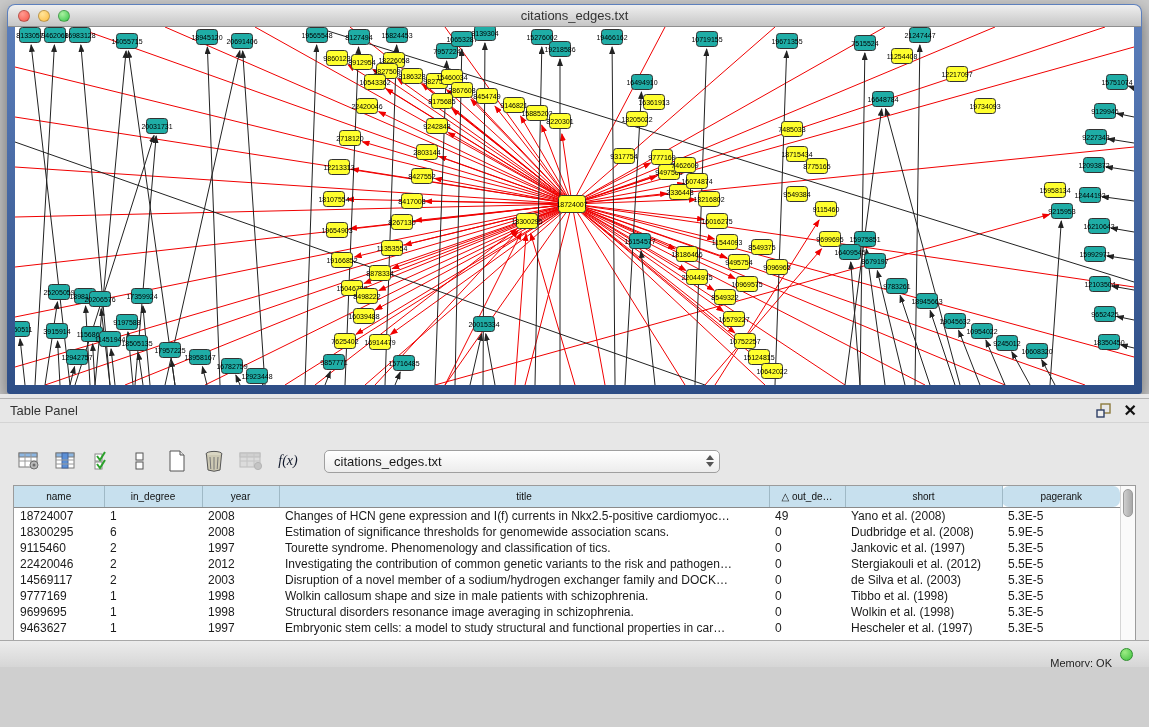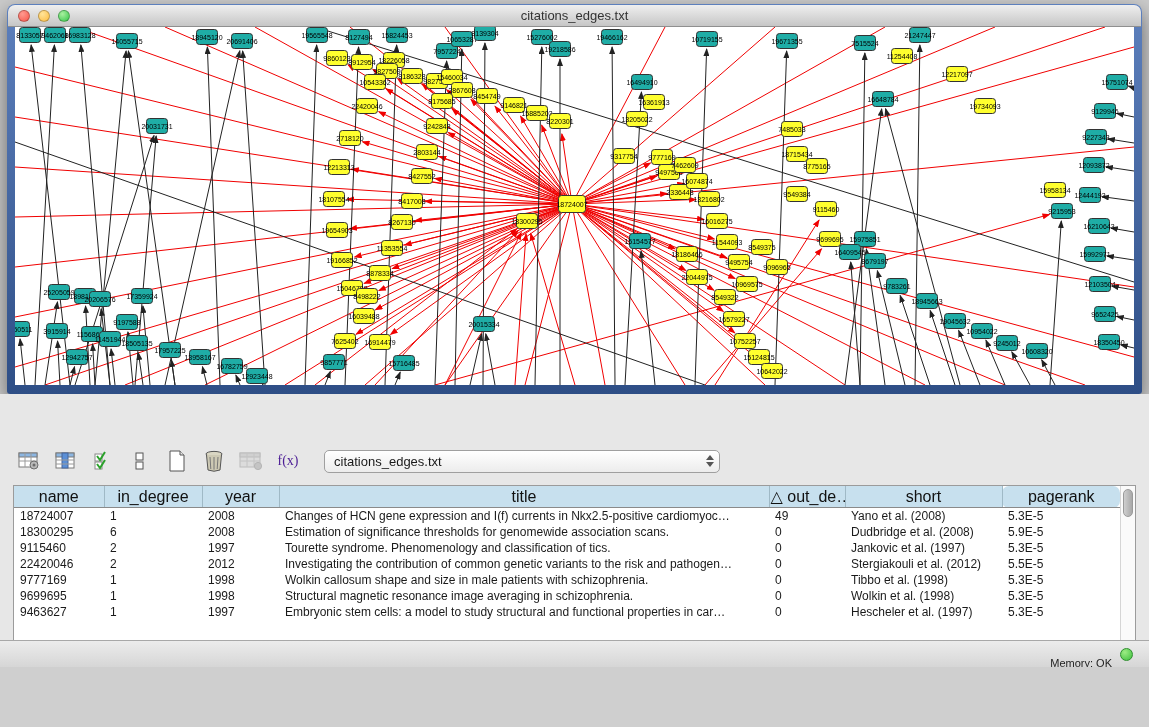--- a/index.html
+++ b/index.html
@@ -28,37 +28,37 @@
   .panel-bg{position:absolute;left:0;top:394px;width:100%;height:333px;background:#e7e7e7;}
   .panel-header{position:absolute;left:0;top:4px;width:100%;height:25px;
                 border-top:1px solid #b3b3b3;border-bottom:1px solid #d4d4d4;
                 display:flex;align-items:center;}
   .panel-title{font-size:13px;color:#333;margin-left:10px;}
   .panel-header-icons{margin-left:auto;display:flex;align-items:center;gap:12px;margin-right:12px;}
   .close-x{font-size:16px;font-weight:bold;color:#111;line-height:14px;cursor:default;}
 
   .toolbar{position:absolute;left:16px;top:50px;height:34px;display:flex;align-items:center;gap:11px;}
   .tbtn{width:26px;height:26px;display:flex;align-items:center;justify-content:center;}
-  .fx{font-size:14px;font-family:"Liberation Serif",serif;color:#4c1d95;}
+  .fx{font-size:14px;font-style:italic;font-family:"Liberation Serif",serif;color:#0f172a;}
   .dropdown{width:396px;height:23px;margin-left:12px;border:1px solid #9f9f9f;border-radius:5px;
             background:linear-gradient(#ffffff,#ececec);display:flex;align-items:center;
             box-shadow:inset 0 1px 0 #fff;}
   .dropdown .val{font-size:13px;padding-left:9px;flex:1;}
   .stepper{width:18px;height:100%;display:flex;flex-direction:column;align-items:center;justify-content:center;gap:2px;}
   .tri-up{width:0;height:0;border-left:4px solid transparent;border-right:4px solid transparent;border-bottom:5px solid #555;}
   .tri-dn{width:0;height:0;border-left:4px solid transparent;border-right:4px solid transparent;border-top:5px solid #555;}
 
   .table-wrap{position:absolute;left:13px;top:91px;width:1123px;height:188px;background:#fff;
               border:1px solid #9b9b9b;display:flex;}
   .grid{flex:1;overflow:hidden;}
   table{border-collapse:collapse;table-layout:fixed;width:100%;font-size:12px;}
   col.c1{width:90px}col.c2{width:98px}col.c3{width:77px}col.c4{width:490px}
   col.c5{width:76px}col.c6{width:157px}
   th{background:#c7e0ee;border-right:1px solid #9fb9c6;border-bottom:1px solid #8a8a8a;
-     height:21px;font-weight:normal;text-align:center;font-size:16px;color:#111;
+     height:21px;font-weight:normal;text-align:center;font-size:10px;color:#111;
      white-space:nowrap;overflow:hidden;}
   th:last-child{border-right:none;border-radius:7px;}
   td{height:16px;line-height:16px;padding:0 2px 0 6px;white-space:nowrap;overflow:hidden;color:#1a1a1a;}
   .vscroll{width:15px;background:#fafafa;border-left:1px solid #d5d5d5;position:relative;}
   .vthumb{position:absolute;left:2px;top:3px;width:10px;height:28px;border-radius:6px;
           background:linear-gradient(90deg,#cfcfcf,#a8a8a8);border:1px solid #9a9a9a;}
 
   .tabs{position:absolute;left:50%;top:281px;transform:translateX(-50%);display:flex;height:21px;
         border:1px solid #8d8d8d;border-radius:6px;overflow:hidden;
         background:linear-gradient(#fdfdfd,#e6e6e6);box-shadow:0 1px 0 rgba(255,255,255,.6);}
@@ -763,20 +763,30 @@
           </g>
           <g>
             <rect x="1083.5" y="307.5" width="21" height="15" rx="3" fill="#1fada6" stroke="#333" stroke-width="1"></rect>
             <text x="1094" y="317.5" text-anchor="middle" font-size="7" fill="#000">18350450</text>
           </g>
         </svg>
     </div>
   </div>
 
   <div class="panel-bg">
+    <div class="panel-header">
+      <span class="panel-title">Table Panel</span>
+      <span class="panel-header-icons">
+        <svg width="16" height="15">
+          <rect x="5" y="1" width="9" height="9" fill="none" stroke="#8c7a3c" stroke-width="1.4"></rect>
+          <rect x="1" y="7" width="7" height="7" fill="#efefef" stroke="#2e3f66" stroke-width="1.4"></rect>
+        </svg>
+        <span class="close-x">✕</span>
+      </span>
+    </div>
 
     <div class="toolbar">
       <span class="tbtn">
         <svg width="22" height="20">
             <rect x="1" y="2" width="18" height="14" fill="#fff" stroke="#7a7a7a"></rect>
             <rect x="1" y="2" width="18" height="4" fill="#8cb6e2" stroke="#7a7a7a"></rect>
             <line x1="7" y1="2" x2="7" y2="16" stroke="#9a9a9a"></line>
             <line x1="13" y1="2" x2="13" y2="16" stroke="#9a9a9a"></line>
             <line x1="1" y1="10" x2="19" y2="10" stroke="#9a9a9a"></line>
             <circle cx="16" cy="14" r="4" fill="#b9b9b9" stroke="#6d6d6d"></circle>
@@ -897,33 +907,42 @@
               <tr>
                 <td>22420046</td>
                 <td>2</td>
                 <td>2012</td>
                 <td>Investigating the contribution of common genetic variants to the risk and pathogen…</td>
                 <td>0</td>
                 <td>Stergiakouli et al. (2012)</td>
                 <td>5.5E-5</td>
               </tr>
               <tr>
+                <td>14569117</td>
+                <td>2</td>
+                <td>2003</td>
+                <td>Disruption of a novel member of a sodium/hydrogen exchanger family and DOCK…</td>
+                <td>0</td>
+                <td>de Silva et al. (2003)</td>
+                <td>5.3E-5</td>
+              </tr>
+              <tr>
                 <td>9777169</td>
                 <td>1</td>
                 <td>1998</td>
                 <td>Wolkin callosum shape and size in male patients with schizophrenia.</td>
                 <td>0</td>
                 <td>Tibbo et al. (1998)</td>
                 <td>5.3E-5</td>
               </tr>
               <tr>
                 <td>9699695</td>
                 <td>1</td>
                 <td>1998</td>
-                <td>Structural magnetic resonance image averaging in schizophrenia.</td>
+                <td>Structural disorders resonance image averaging in schizophrenia.</td>
                 <td>0</td>
                 <td>Wolkin et al. (1998)</td>
                 <td>5.3E-5</td>
               </tr>
               <tr>
                 <td>9463627</td>
                 <td>1</td>
                 <td>1997</td>
                 <td>Embryonic stem cells: a model to study structural and functional properties in car…</td>
                 <td>0</td>

